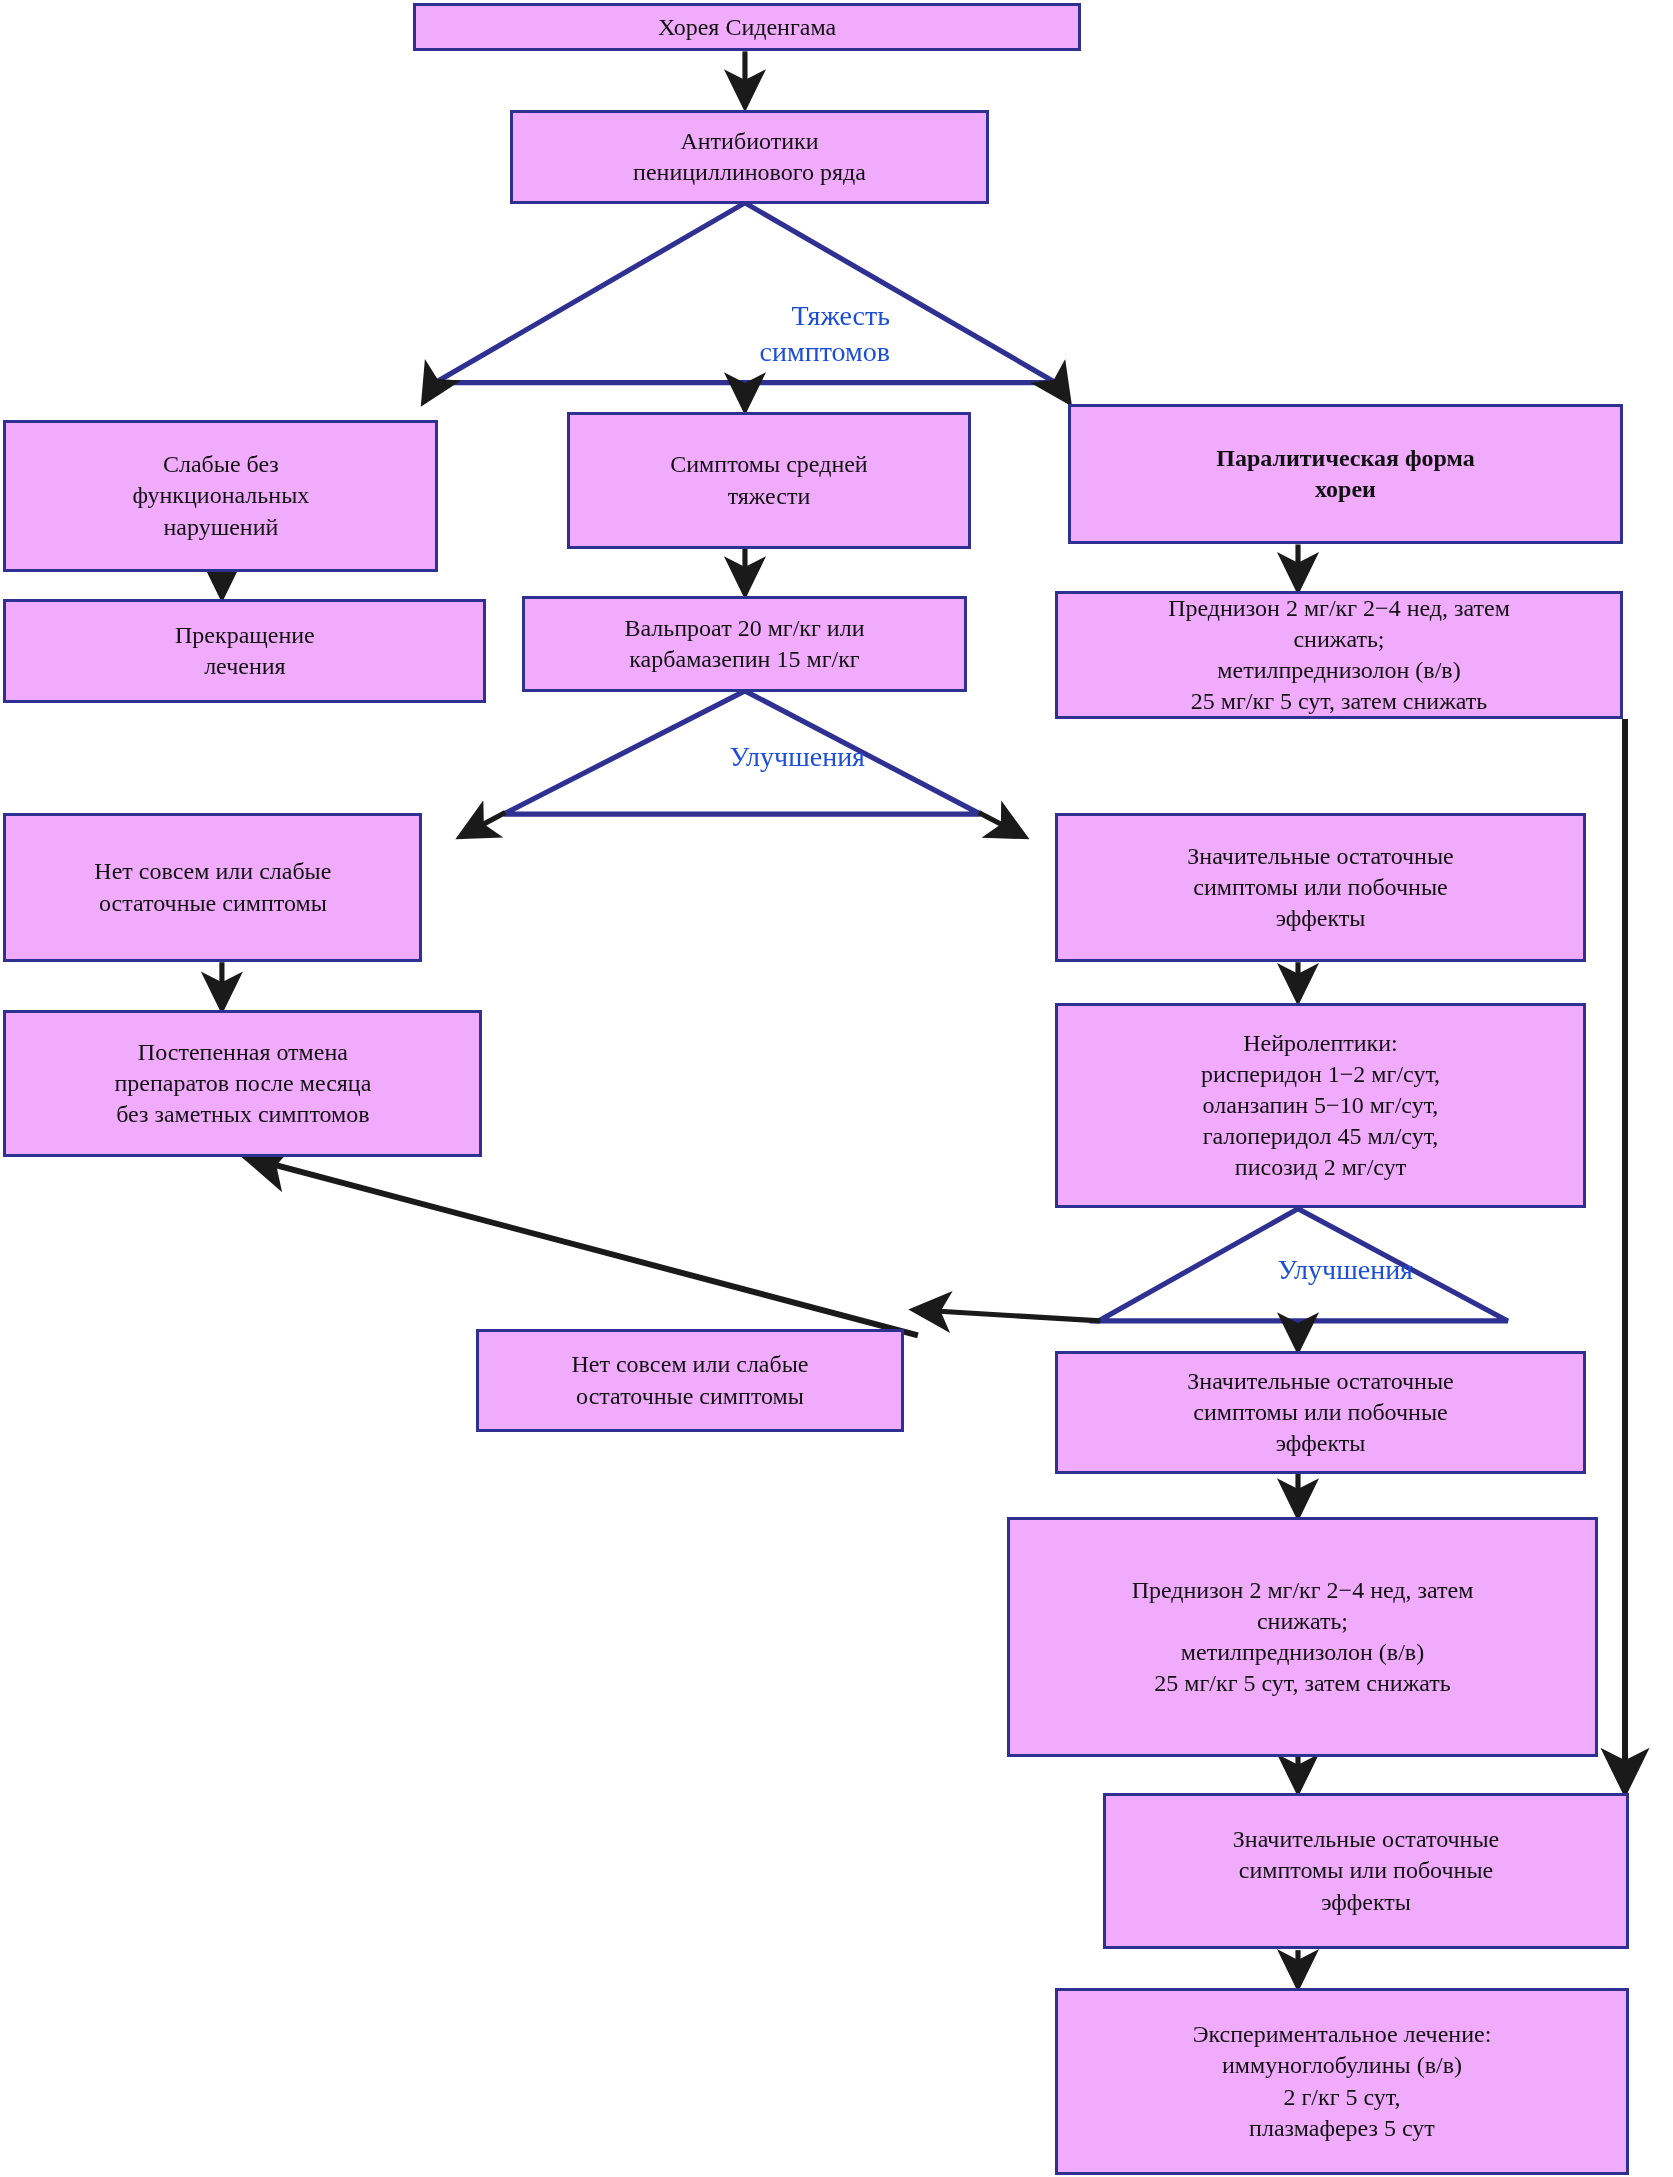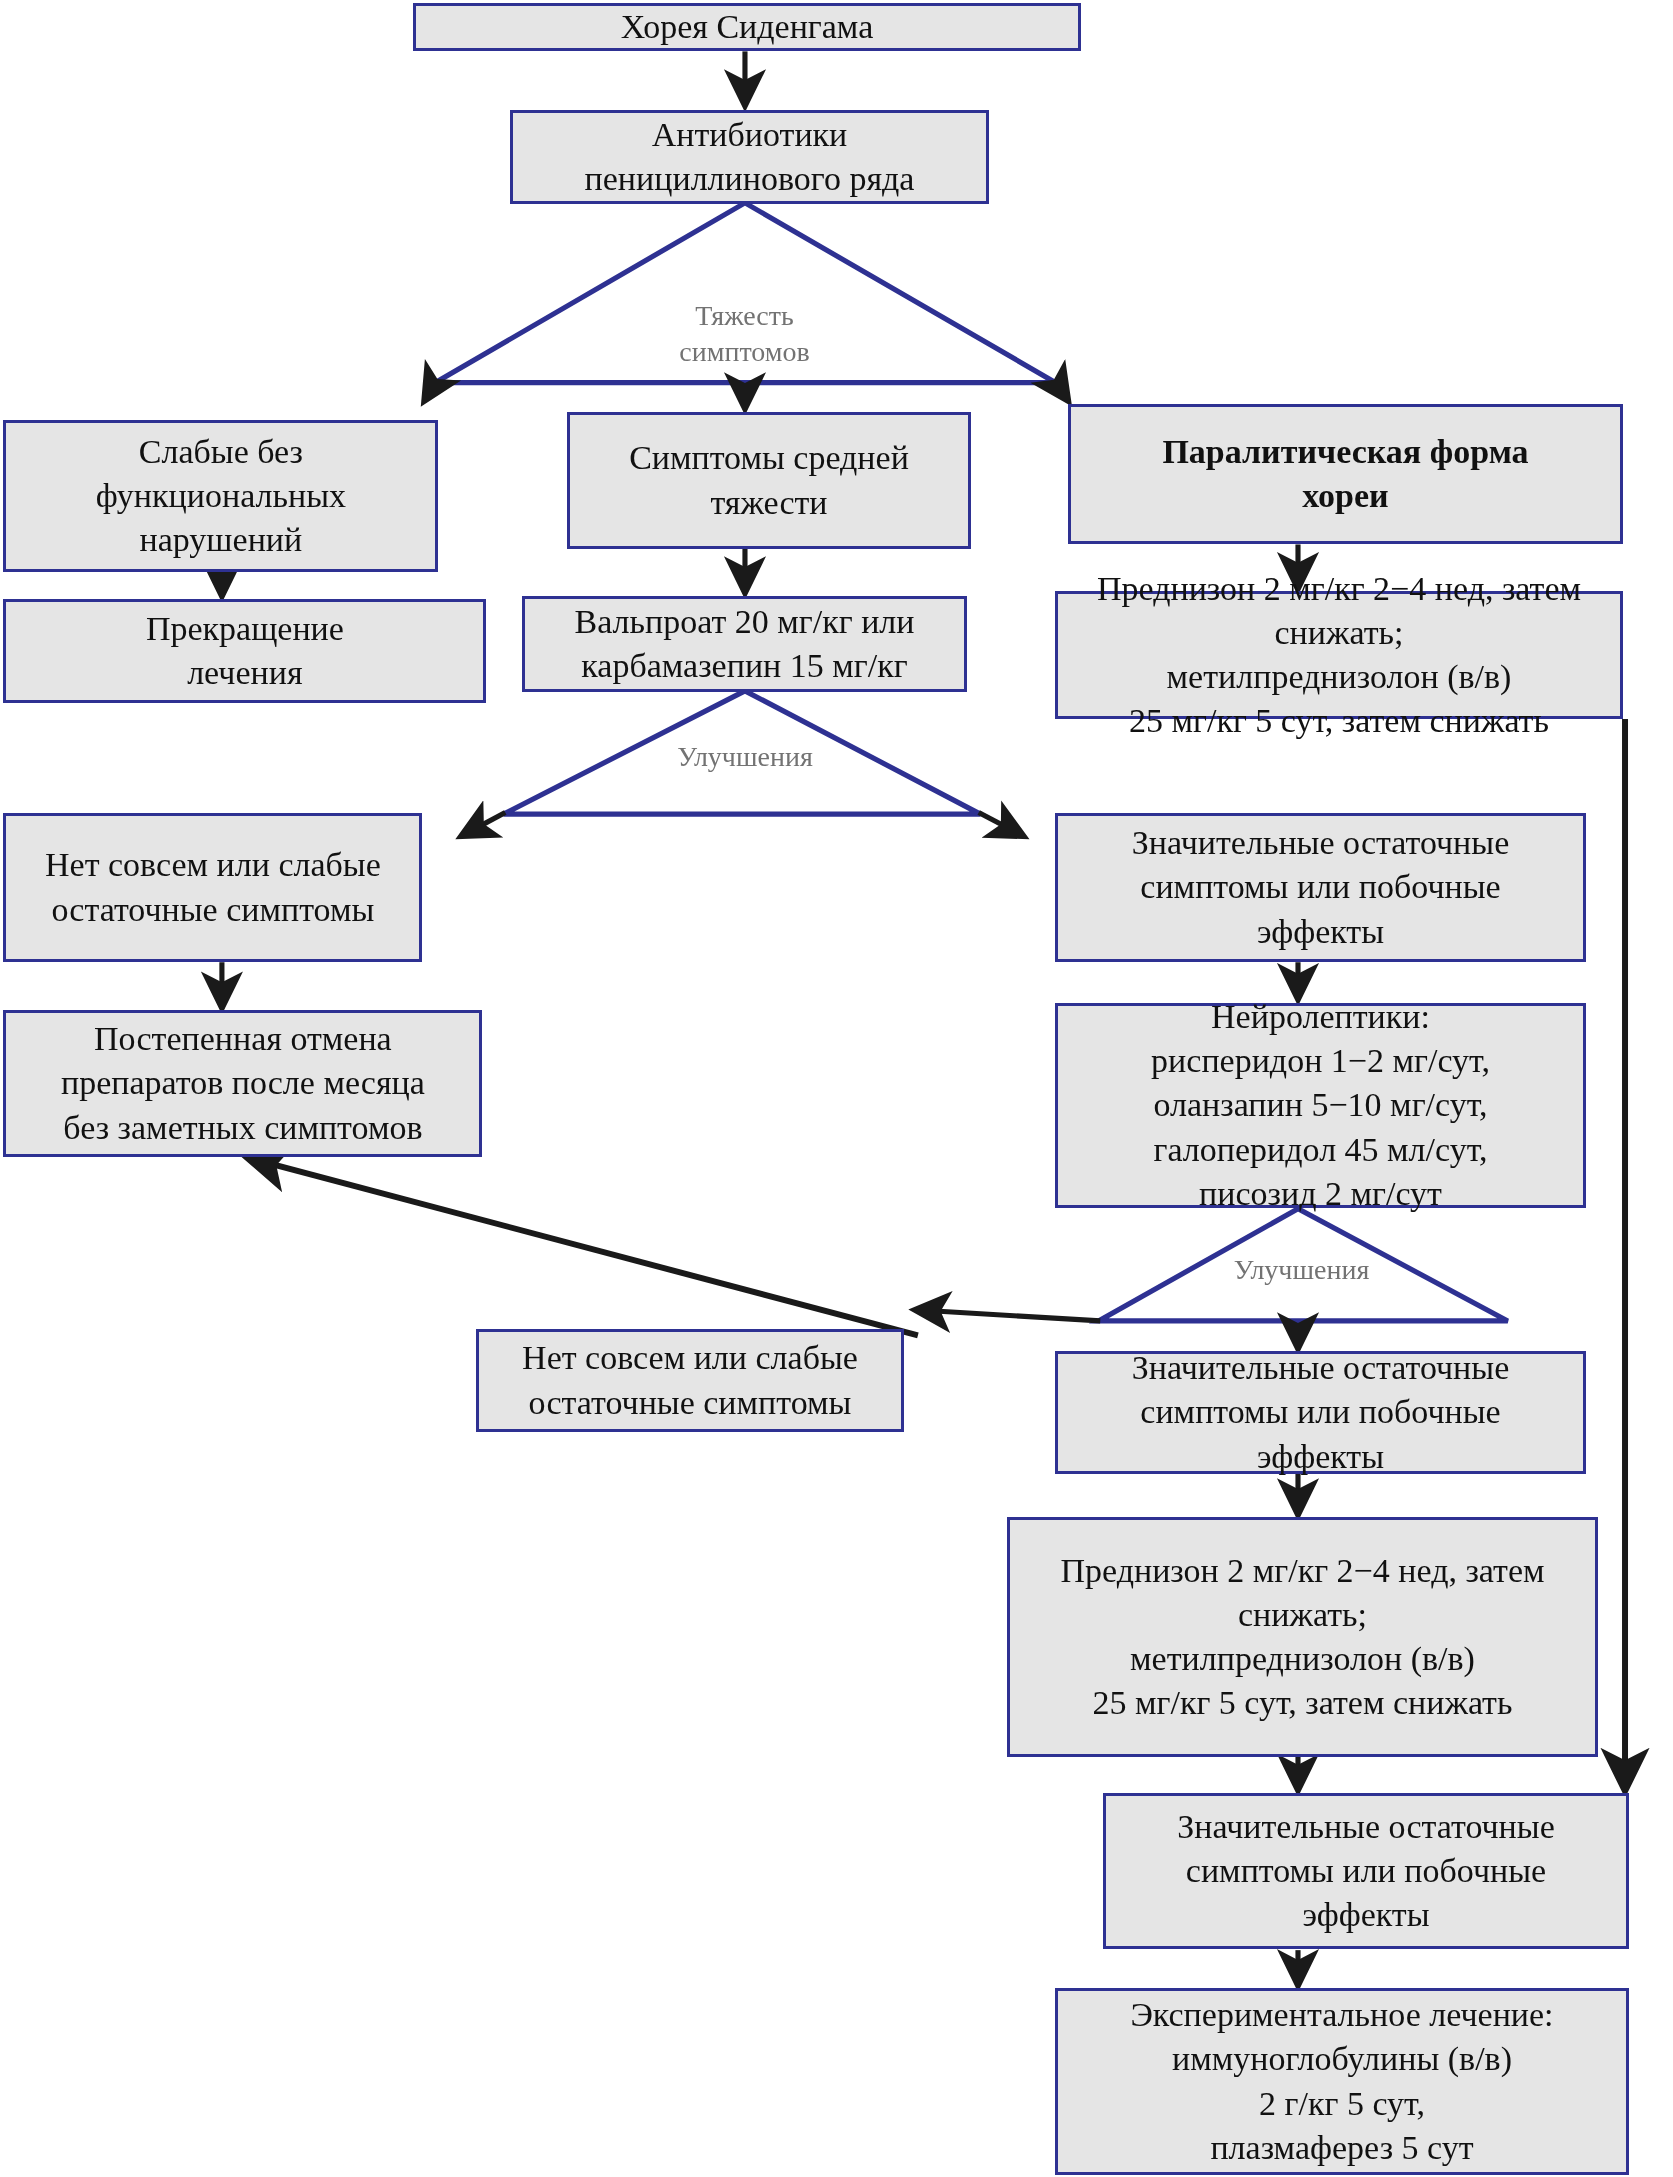--- a/index.html
+++ b/index.html
@@ -3,37 +3,37 @@
 <meta charset="utf-8">
 <style>
   html,body{margin:0;padding:0;background:#ffffff;}
   body{font-family:"Liberation Serif","DejaVu Serif",serif;}
   #root{position:relative;width:1674px;height:2177px;background:#fff;overflow:hidden;}
   svg#wires{position:absolute;left:0;top:0;width:1674px;height:2177px;pointer-events:none;}
   .node{
     position:absolute;
     box-sizing:border-box;
     border:3.4px solid #2e3192;
-    background:#e5e5e5;
+    background:#f0abfc;
     display:flex;
     align-items:center;
     justify-content:center;
     text-align:center;
     color:#111111;
-    font-size:34px;
+    font-size:24px;
     line-height:1.30;
     padding:5.1px 8.6px;
     white-space:pre-line;
     z-index:2;
   }
   .branch-label{
     position:absolute;
     font-size:28px;
-    color:#737373;
-    text-align:center;
+    color:#1d4ed8;
+    text-align:right;
     white-space:pre-line;
     line-height:1.30;
     z-index:3;
   }
 </style>
 </head>
 <body>
 
 <div id="root">
 

